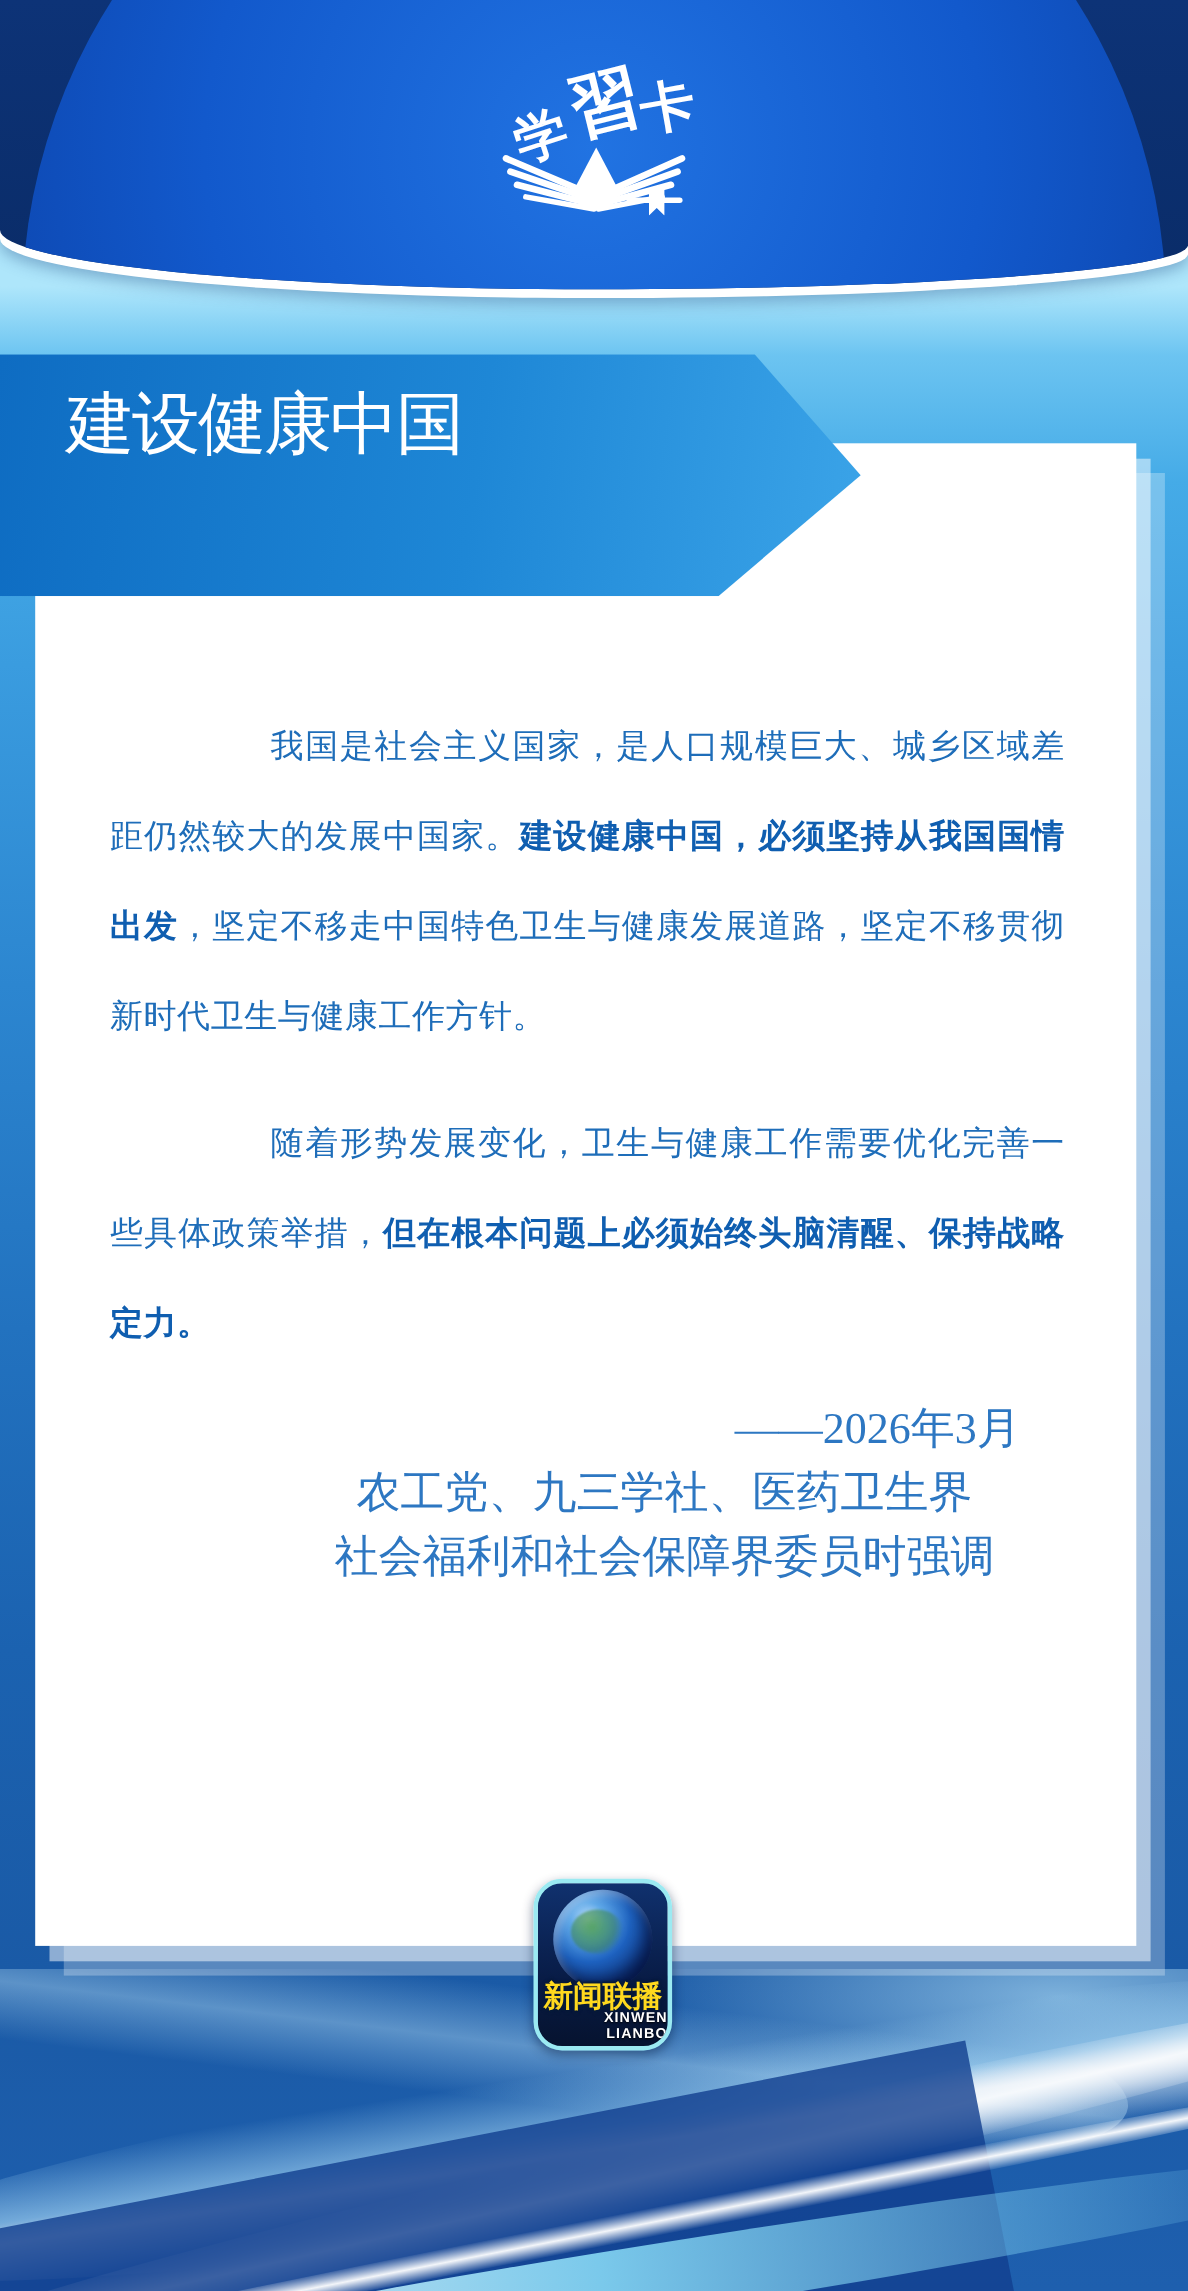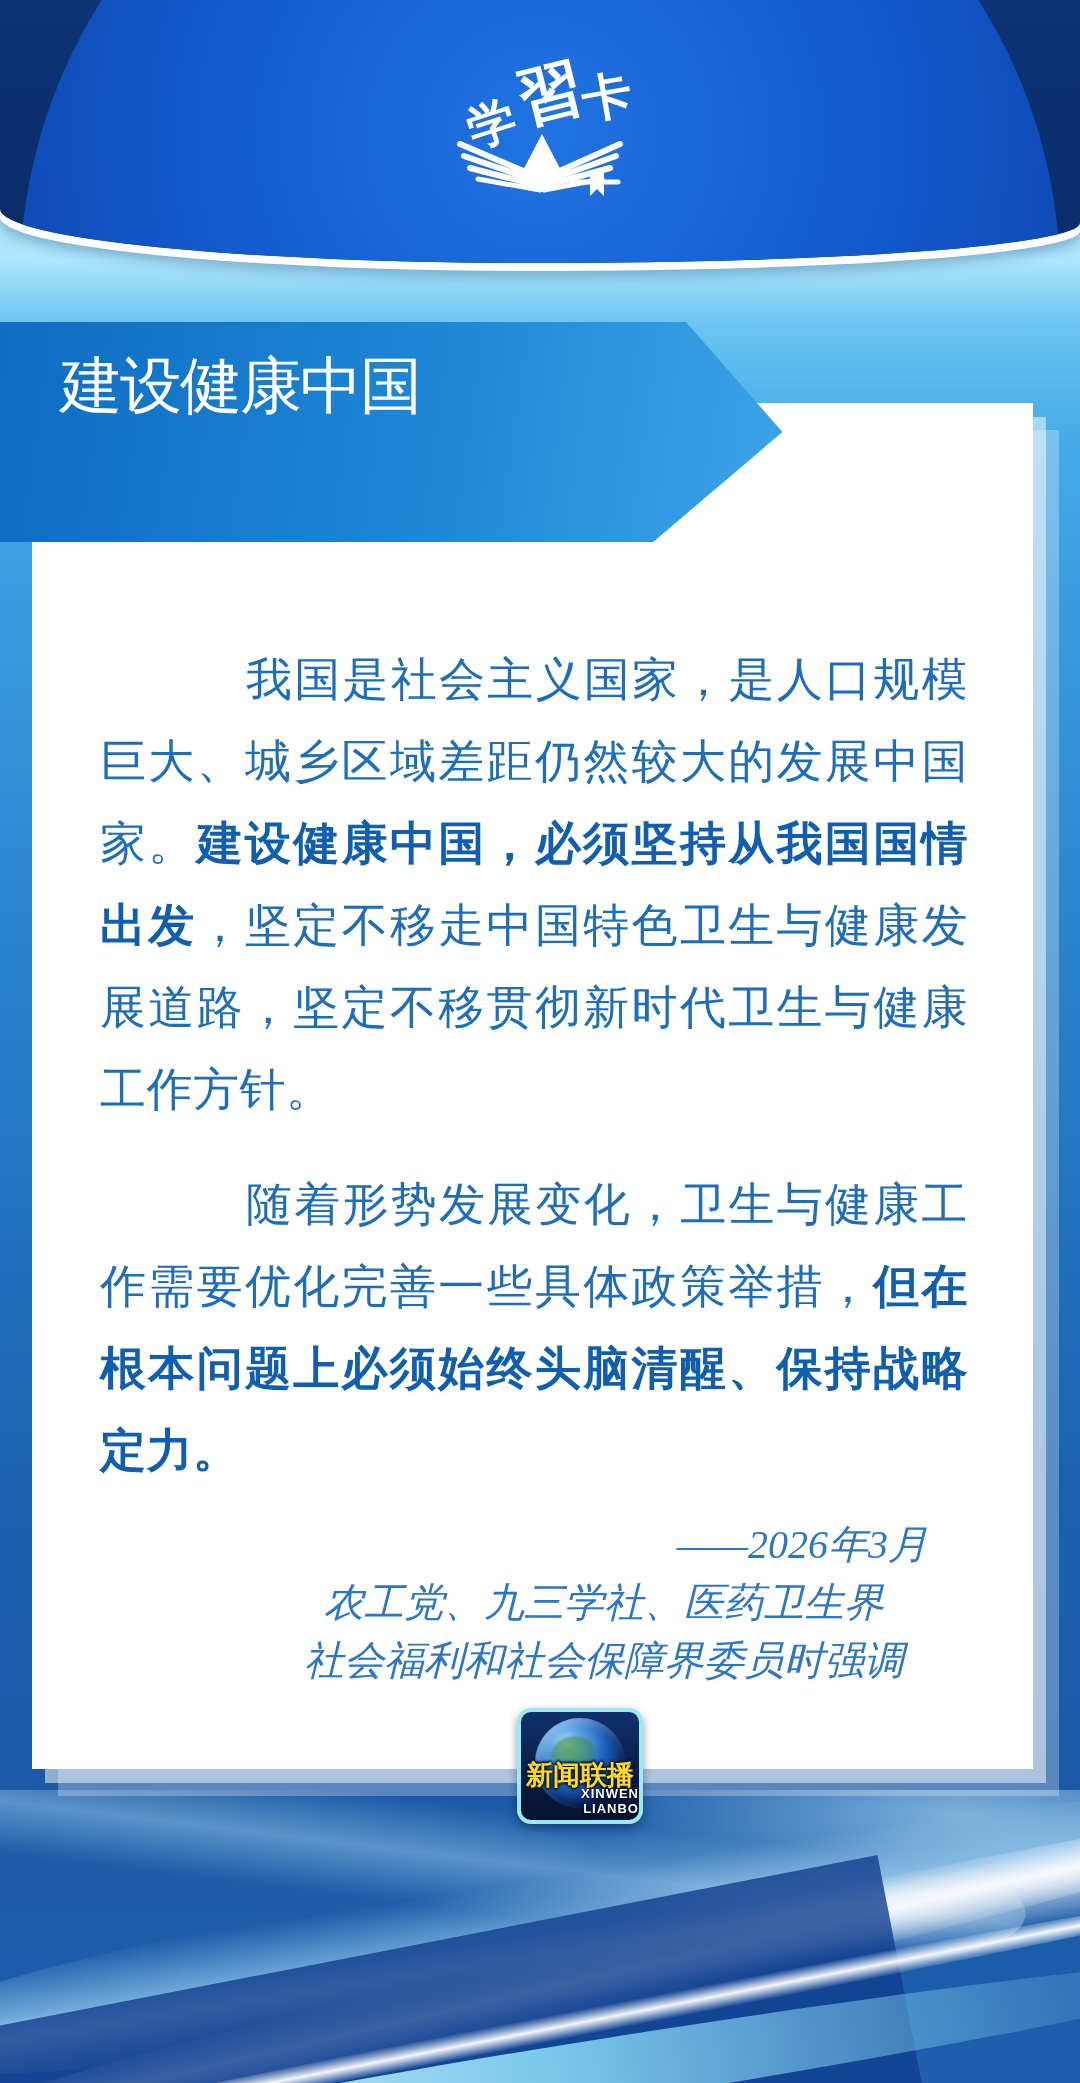--- a/index.html
+++ b/index.html
@@ -54,31 +54,31 @@
       filter:drop-shadow(0 6px 8px rgba(10,50,100,.25));
       padding-top:22px;box-sizing:border-box;}
   .banner div{padding-left:60px;color:#ffffff;font-size:62px;line-height:83px;
       font-weight:400;letter-spacing:-2px;white-space:nowrap;}
   
   .card-echo{position:absolute;width:1001px;height:1366px;z-index:3;}
   .e1{left:45px;top:417px;background:rgba(255,255,255,.5);z-index:4;}
   .e2{left:58px;top:430px;background:rgba(255,255,255,.28);}
   .card{position:absolute;left:32px;top:403px;width:1001px;height:1366px;background:#ffffff;z-index:5;
       box-sizing:border-box;padding:235px 65px 0 68px;}
-  .para{margin:0;font-size:46px;line-height:82px;color:#1e6db9;text-align:justify;
+  .para{margin:0;font-size:30px;line-height:82px;color:#1e6db9;text-align:justify;
       text-indent:146px;letter-spacing:0.5px;}
   .para + .para{margin-top:33px;}
   .para .b{font-weight:700;color:#0f5eb0;}
   .attr{margin-top:25px;font-family:"Liberation Serif","DejaVu Serif",serif;
       color:#2d77c2;font-size:40px;line-height:58px;
-      padding-left:140px;text-align:center;font-style:italic;}
+      padding-left:140px;text-align:center;}
   .attr .date{text-align:right;padding-right:40px;}
   
-  .app-icon{position:absolute;left:517px;top:1708px;width:126px;height:116px;z-index:9;
-      border-radius:14px;border:4px solid #9beaf2;box-sizing:border-box;overflow:hidden;
+  .app-icon{position:absolute;left:485px;top:1708px;width:126px;height:156px;z-index:9;
+      border-radius:26px;border:4px solid #9beaf2;box-sizing:border-box;overflow:hidden;
       background:linear-gradient(180deg,#10316e 0%,#081b45 60%,#06132f 100%);
       box-shadow:0 4px 10px rgba(5,25,60,.45);}
   .globe{position:absolute;left:14px;top:6px;width:90px;height:90px;border-radius:50%;
       background:radial-gradient(circle at 35% 30%,#cfe9ff 0%,#5ea8e8 18%,#1e62c0 45%,#0a2d74 80%,#061a4a 100%);
       box-shadow:inset -6px -8px 14px rgba(0,0,30,.55),inset 4px 5px 8px rgba(255,255,255,.35);}
   .globe::after{content:"";position:absolute;left:16px;top:18px;width:48px;height:40px;border-radius:50%;
       background:radial-gradient(circle at 40% 40%,rgba(80,160,90,.9),rgba(60,130,70,.5) 55%,rgba(60,130,70,0) 75%);
       filter:blur(1px);}
   .icon-cn{position:absolute;left:0;bottom:27px;width:100%;text-align:center;
       color:#ffd91e;font-size:27px;font-weight:900;letter-spacing:0px;

